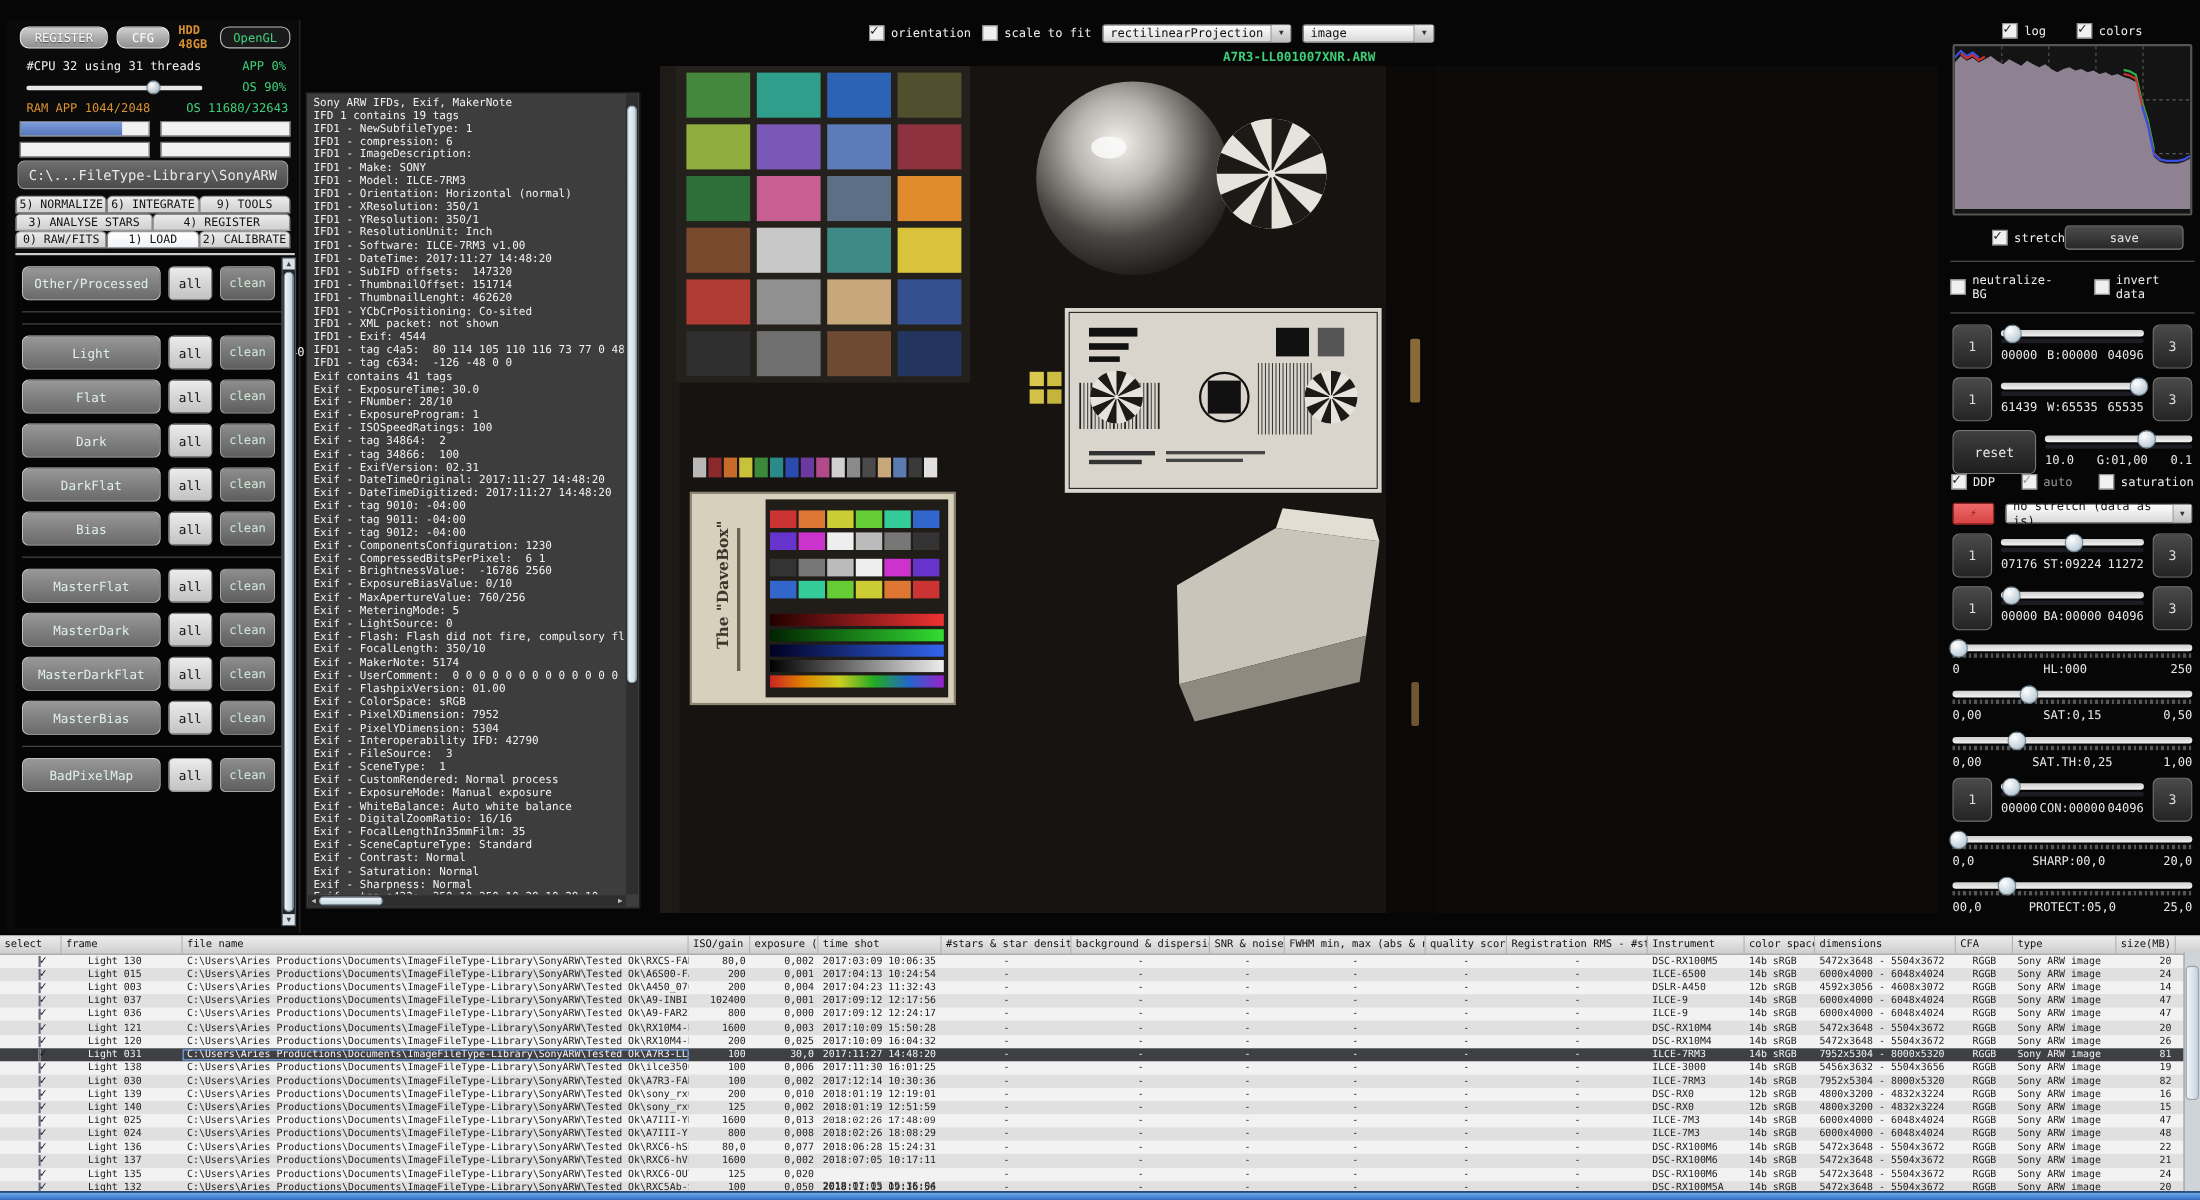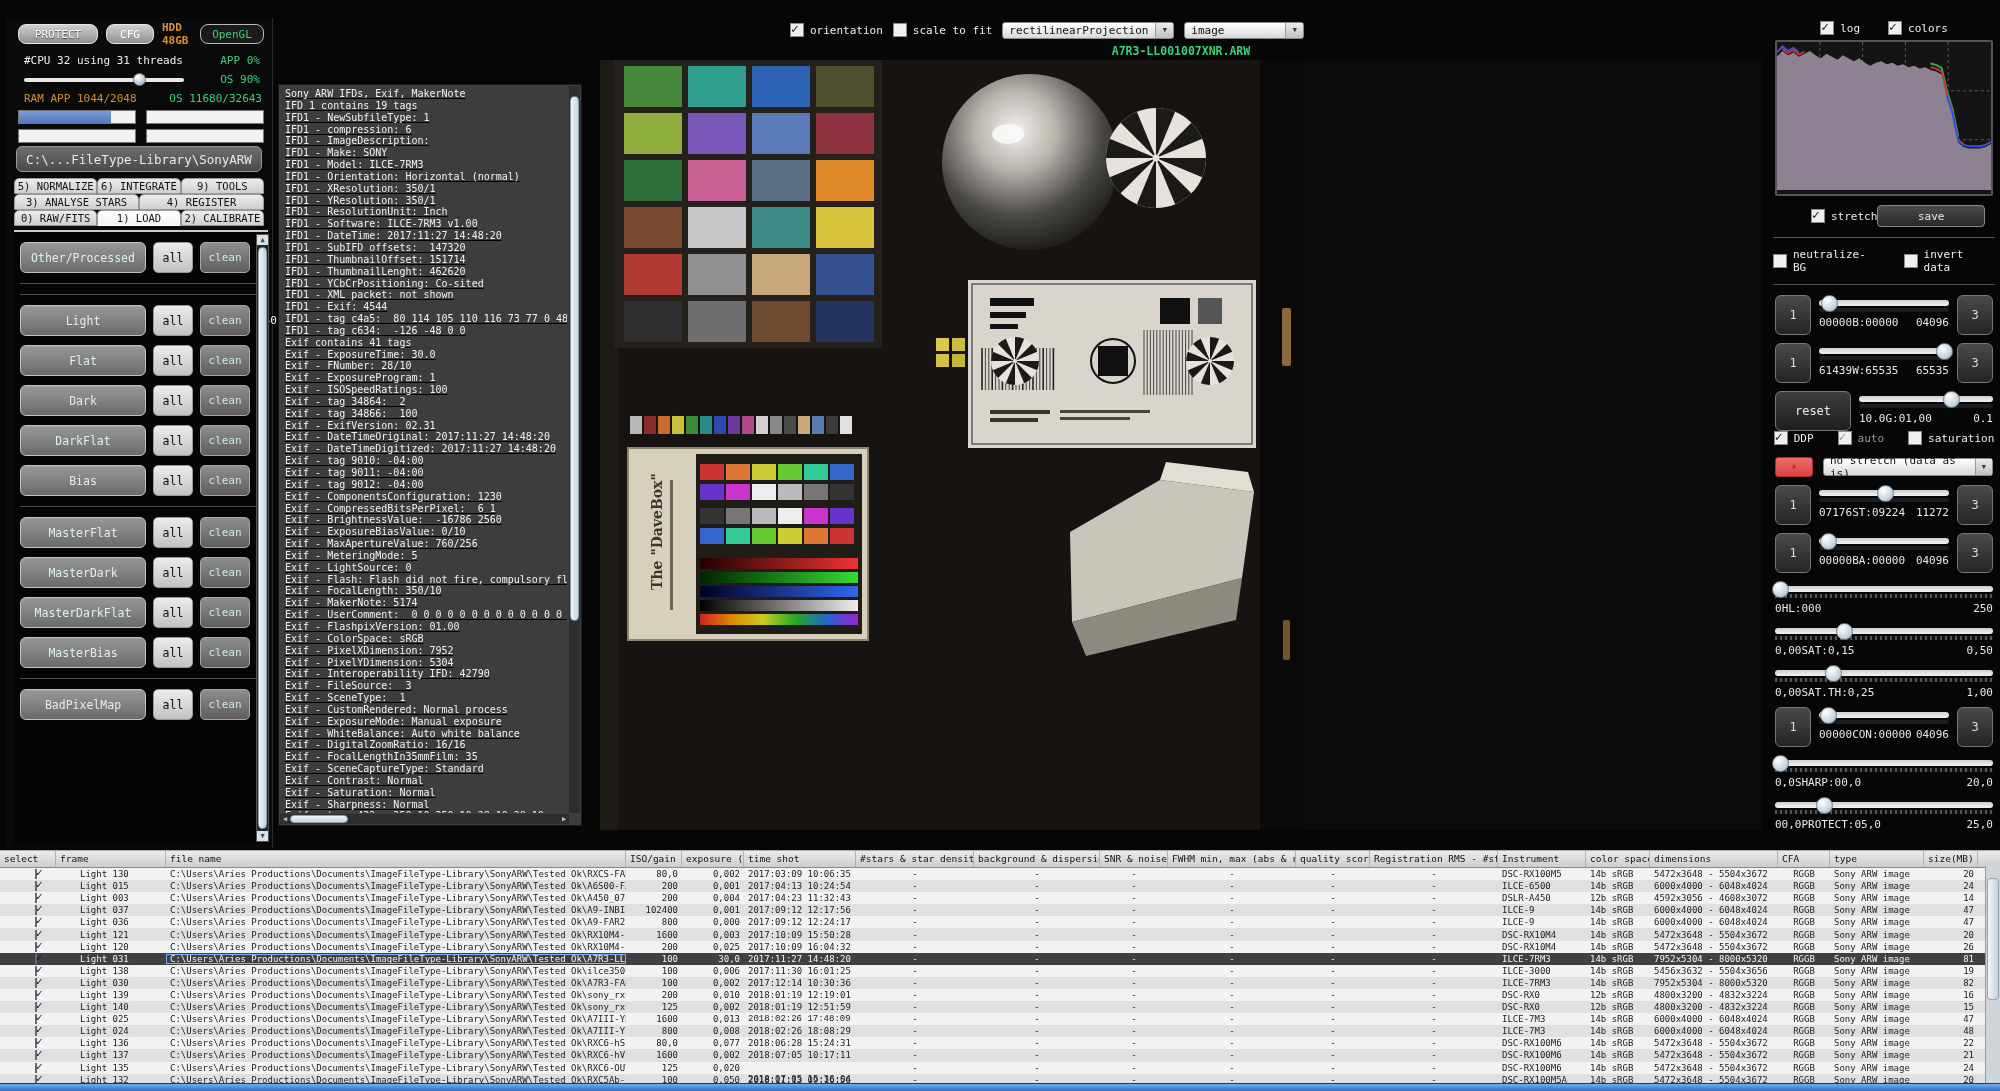--- a/index.html
+++ b/index.html
@@ -46,21 +46,21 @@
   .check-row.teal span.lbl{color:#bfe0d4;}
   .cb{display:inline-block;width:12px;height:12px;background:#f0f0f0;border:1px solid #8a8a8a;position:relative;flex:0 0 12px;}
   .cb.on::after{content:"\2713";position:absolute;top:-3px;left:0;font-size:13px;font-weight:bold;color:#1a1a2e;}
   .cb.dim::after{color:#9a9a9a;}
   .sb-scroll{position:absolute;right:-1px;top:2px;bottom:2px;width:11px;background:#20262a;border:1px solid #555;}
   .sb-thumb{position:absolute;left:1px;right:1px;top:12px;bottom:12px;background:linear-gradient(90deg,#eef4f8,#c2d2dc);border-radius:5px;border:1px solid #8fa2ae;}
   .sb-arrow{position:absolute;left:0;right:0;height:10px;background:#d8e2ea;color:#444;font-size:7px;text-align:center;line-height:10px;}
   .sb-arrow.up{top:0;} .sb-arrow.dn{bottom:0;}
   
   #exifpanel{position:absolute;left:278px;top:84px;width:304px;height:742px;background:#3d3d3d;border:1px solid #1a1a1a;box-sizing:border-box;overflow:hidden;}
-  #exif-lines{position:absolute;left:6px;top:3px;right:14px;bottom:12px;overflow:hidden;text-decoration:underline;}
+  #exif-lines{position:absolute;left:6px;top:3px;right:14px;bottom:12px;overflow:hidden;}
   .exif-line{white-space:pre;color:#f2f2f2;font-size:10px;line-height:11.85px;}
   .ex-vscroll{position:absolute;right:1px;top:1px;width:11px;bottom:12px;background:#2e2e2e;}
   .ex-vscroll .t{position:absolute;left:1px;right:1px;top:10px;height:72%;background:linear-gradient(90deg,#f0f6fa,#c6d6e0);border-radius:5px;border:1px solid #8fa2ae;}
   .ex-hscroll{position:absolute;left:1px;right:12px;bottom:1px;height:10px;background:#2e2e2e;}
   .ex-hscroll .t{position:absolute;top:1px;bottom:1px;left:10px;width:56px;background:linear-gradient(#f0f6fa,#c6d6e0);border-radius:5px;border:1px solid #8fa2ae;}
   .ex-harrow{position:absolute;top:0;width:10px;height:10px;color:#bbb;font-size:7px;line-height:10px;text-align:center;}
   
   #viewer{position:absolute;left:600px;top:60px;width:1162px;height:770px;background:#121010;overflow:hidden;}
   #viewer-toolbar{position:absolute;left:790px;top:21px;height:18px;display:flex;align-items:center;gap:10px;color:#f0f0f0;font-size:11px;}
   .dropdown{height:17px;background:linear-gradient(#ffffff,#d8d8d8);border:1px solid #888;border-radius:3px;color:#111;font-size:11px;display:flex;align-items:center;padding-left:6px;box-sizing:border-box;}
@@ -78,21 +78,21 @@
   .neut-row{display:flex;justify-content:center;gap:26px;}
   .sl-row{display:flex;align-items:flex-start;gap:8px;margin:8px 2px 0 2px;}
   .sqbtn{flex:0 0 34px;height:38px;border-radius:6px;background:linear-gradient(#4a4a4a,#242424);border:1px solid #777;color:#ddd;font-size:12px;display:flex;align-items:center;justify-content:center;}
   .btn-reset{flex:0 0 74px;height:38px;border-radius:6px;background:linear-gradient(#3e3e3e,#1e1e1e);border:1px solid #777;color:#e8e8e8;font-size:12px;display:flex;align-items:center;justify-content:center;}
   .sl-mid{flex:1;min-width:0;}
   .sl-track{position:relative;height:6px;background:linear-gradient(#cfcfcf,#f2f2f2);border-radius:3px;margin-top:5px;}
   .sl-shadow{height:4px;background:#1c1c22;margin-top:2px;border-radius:2px;}
   .sl-ticks{height:4px;margin-top:2px;background:repeating-linear-gradient(90deg,#555 0 2px,#111 2px 5px);}
   .sl-thumb{position:absolute;top:-5px;width:15px;height:15px;margin-left:-7px;border-radius:50%;background:radial-gradient(circle at 35% 30%,#ffffff,#c9d6e0 60%,#9cb0bc);border:1px solid #70838e;}
   .sl-labels{display:flex;font-size:11px;color:#e8e8e8;margin-top:4px;}
-  .sl-labels .c{flex:1;} 
+  .sl-labels .c{flex:1;text-align:center;} 
   .ddp-row{display:flex;justify-content:center;gap:24px;margin-top:0;}
   .stretchmode-row{display:flex;gap:10px;margin:12px 2px 2px 2px;align-items:center;}
   .btn-red{flex:0 0 36px;height:18px;border-radius:3px;background:linear-gradient(#ef6a6a,#d84444);border:1px solid #a82a2a;display:flex;align-items:center;justify-content:center;color:#7a1010;font-size:9px;}
   .stretchmode-row .dropdown{flex:1;height:18px;}
   
   #tablezone{position:absolute;left:0;top:850px;width:2000px;height:233px;background:#e6e6e6;overflow:hidden;}
   .tbl-header{display:flex;height:16px;background:linear-gradient(#ececec,#cdcdcd);border-bottom:1px solid #8a8a8a;border-top:1px solid #aaa;}
   .th{font-size:9.5px;color:#111;padding:2px 4px;border-right:1px solid #b2b2b2;box-sizing:border-box;white-space:nowrap;overflow:hidden;}
   .tr{display:flex;height:12.1px;align-items:center;background:#f2f2f2;}
   .tr.odd{background:#e0e0e0;}
@@ -108,21 +108,21 @@
   #bluebar{position:absolute;left:0;top:1083px;width:2000px;height:8px;background:linear-gradient(#6fb0f0,#2a62b8);border-top:1px solid #0e3a78;}
 </style>
 </head>
 <body>
 
 <div id="root">
 
 
   <div id="leftpanel">
     <div class="res-row1">
-      <span class="btn-lic">PROTECT</span>
+      <span class="btn-lic">REGISTER</span>
       <span class="btn-cfg">CFG</span>
       <span class="hdd">HDD 48GB</span>
       <span class="btn-ogl">OpenGL</span>
     </div>
     <div class="cpu-row">
       <span>#CPU 32  using 31 threads</span>
       <span class="grn">APP 0%</span>
     </div>
     <div class="res-slider">
       <div class="trk"></div>

